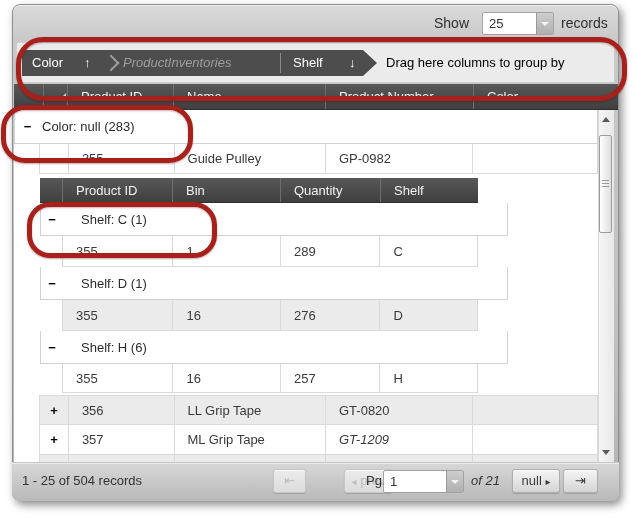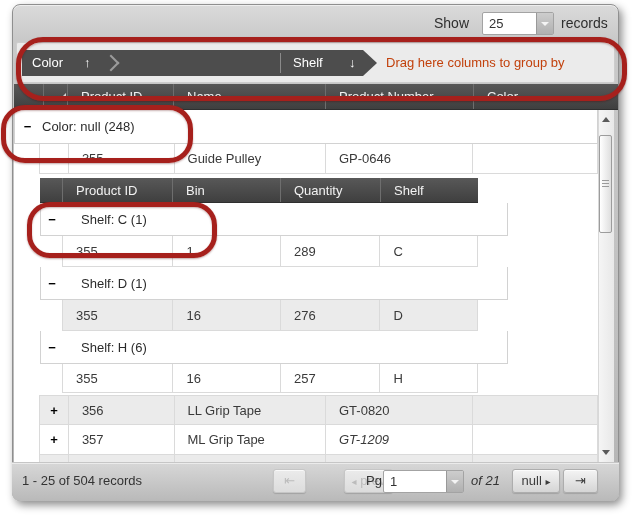--- a/index.html
+++ b/index.html
@@ -21,21 +21,21 @@
   .gpanel{left:16px;top:42px;width:599px;height:41px;background:#ebebeb;border:1px solid #cdcdcd;border-radius:2px;}
   .gchips{left:22px;top:50px;width:341px;height:26px;background:#4d4d4d;}
   .chip-tip{left:363px;top:50px;width:0;height:0;border-top:13px solid transparent;
     border-bottom:13px solid transparent;border-left:14px solid #4d4d4d;}
   .chip-txt{position:absolute;top:0;line-height:26px;font-size:13px;color:#fff;}
   .chip-arrow{position:absolute;top:0;line-height:26px;font-size:13px;font-weight:bold;color:#fff;}
   .chevron{position:absolute;left:83px;top:7px;width:10px;height:10px;border-top:2px solid #9b9b9b;
     border-right:2px solid #9b9b9b;transform:rotate(45deg);}
   .src-txt{position:absolute;left:101px;top:0;line-height:26px;font-size:13px;font-style:italic;color:#9e9e9e;}
   .vdiv{position:absolute;left:258px;top:3px;width:1px;height:20px;background:#8a8a8a;}
-  .hint{left:386px;top:44px;width:220px;line-height:38px;font-size:13px;color:#c2410c;}
+  .hint{left:386px;top:44px;width:220px;line-height:38px;font-size:13px;color:#000000;}
   
   .dhead{display:flex;background:linear-gradient(#585858,#3f3f3f);color:#f2f2f2;font-size:13px;
     border-bottom:1px solid #2f2f2f;}
   .dh{display:flex;align-items:center;padding-left:13px;border-left:1px solid #6e6e6e;box-sizing:border-box;
     overflow:hidden;white-space:nowrap;}
   .dh.first{border-left:none;padding-left:0;}
   .corner-tri{width:0;height:0;border-left:8px solid transparent;border-bottom:8px solid #d6d6d6;margin:auto;}
   
   .row{display:flex;background:#fff;border:1px solid #dadada;border-top:none;font-size:13px;color:#3a3a3a;}
   .row.alt{background:#ebebeb;}
@@ -85,20 +85,21 @@
         <i class="dd-arrow"></i>
       </span>
   </div>
   <div class="abs" style="left:561px;top:12px;line-height:23px;font-size:14px;color:#2e2e2e;">records</div>
 
   <div class="abs gpanel"></div>
   <div class="abs gchips">
     <span class="chip-txt" style="left:10px;">Color</span>
     <span class="chip-arrow" style="left:62px;">↑</span>
     <span class="chevron"></span>
+    <span class="src-txt">ProductInventories</span>
     <span class="vdiv"></span>
     <span class="chip-txt" style="left:271px;">Shelf</span>
     <span class="chip-arrow" style="left:327px;">↓</span>
   </div>
   <div class="abs chip-tip"></div>
   <div class="abs hint">Drag here columns to group by</div>
 
   <div class="abs dhead" style="left:14px;top:84px;width:604px;height:26px;">
     <div class="dh first" style="width:29px;"></div>
     <div class="dh" style="width:24px;">
@@ -107,28 +108,28 @@
     <div class="dh" style="width:106px;">Product ID</div>
     <div class="dh" style="width:152px;">Name</div>
     <div class="dh" style="width:148px;">Product Number</div>
     <div class="dh" style="width:145px;">Color</div>
   </div>
 
   <div class="abs body"></div>
 
   <div class="abs grp" style="left:14px;top:110px;width:584px;height:34px;">
     <div class="gt" style="width:25px;">−</div>
-    <div class="gl">Color: null (248)</div>
+    <div class="gl">Color: null (283)</div>
   </div>
 
   <div class="abs row" style="left:39px;top:144px;width:559px;height:30px;">
     <div class="c first toggle" style="width:28px;">−</div>
     <div class="c" style="width:106px;">355</div>
     <div class="c" style="width:152px;">Guide Pulley</div>
-    <div class="c" style="width:148px;">GP-0646</div>
+    <div class="c" style="width:148px;">GP-0982</div>
     <div class="c" style="width:125px;"></div>
   </div>
 
   <div class="abs dhead" style="left:40px;top:178px;width:438px;height:25px;">
     <div class="dh first" style="width:22px;"></div>
     <div class="dh" style="width:110px;">Product ID</div>
     <div class="dh" style="width:108px;">Bin</div>
     <div class="dh" style="width:100px;">Quantity</div>
     <div class="dh" style="width:98px;">Shelf</div>
   </div>

